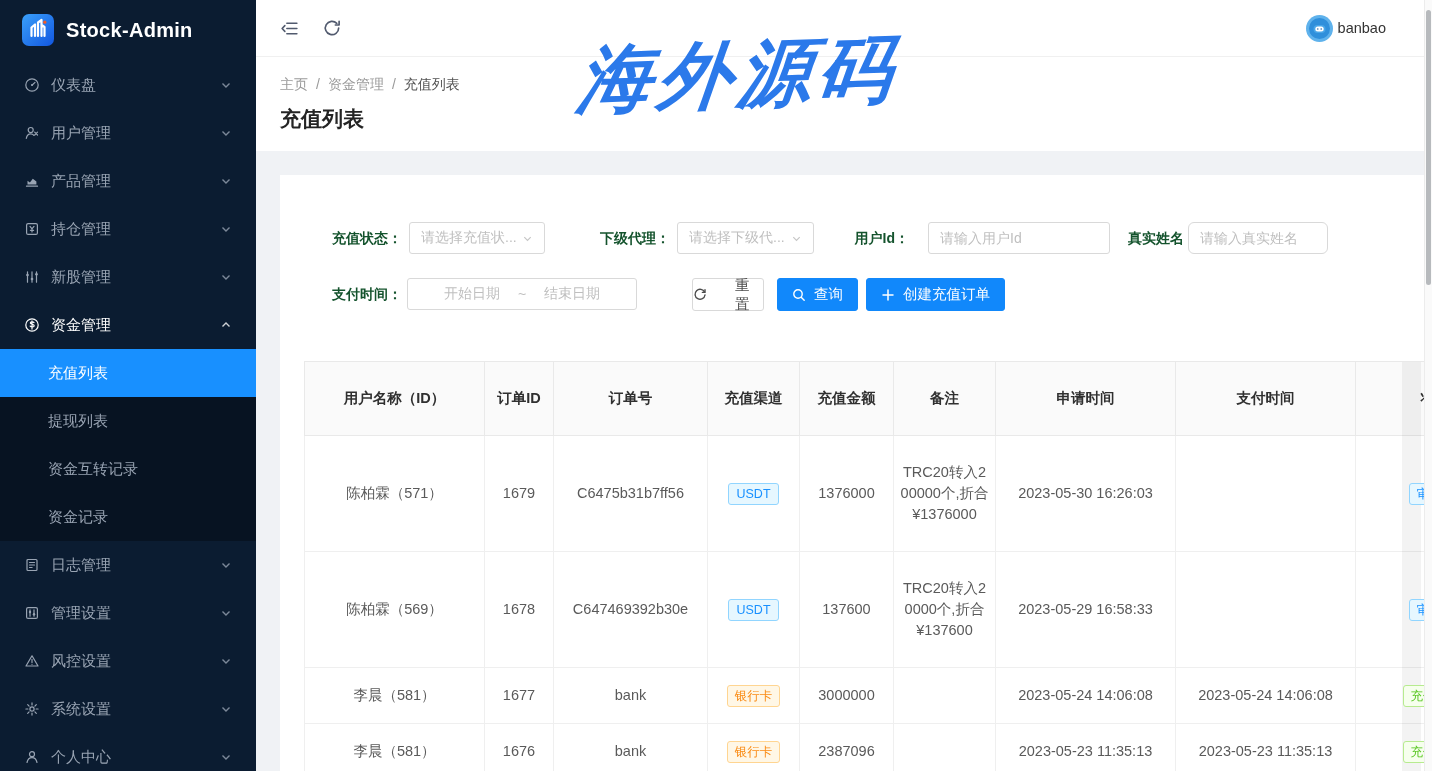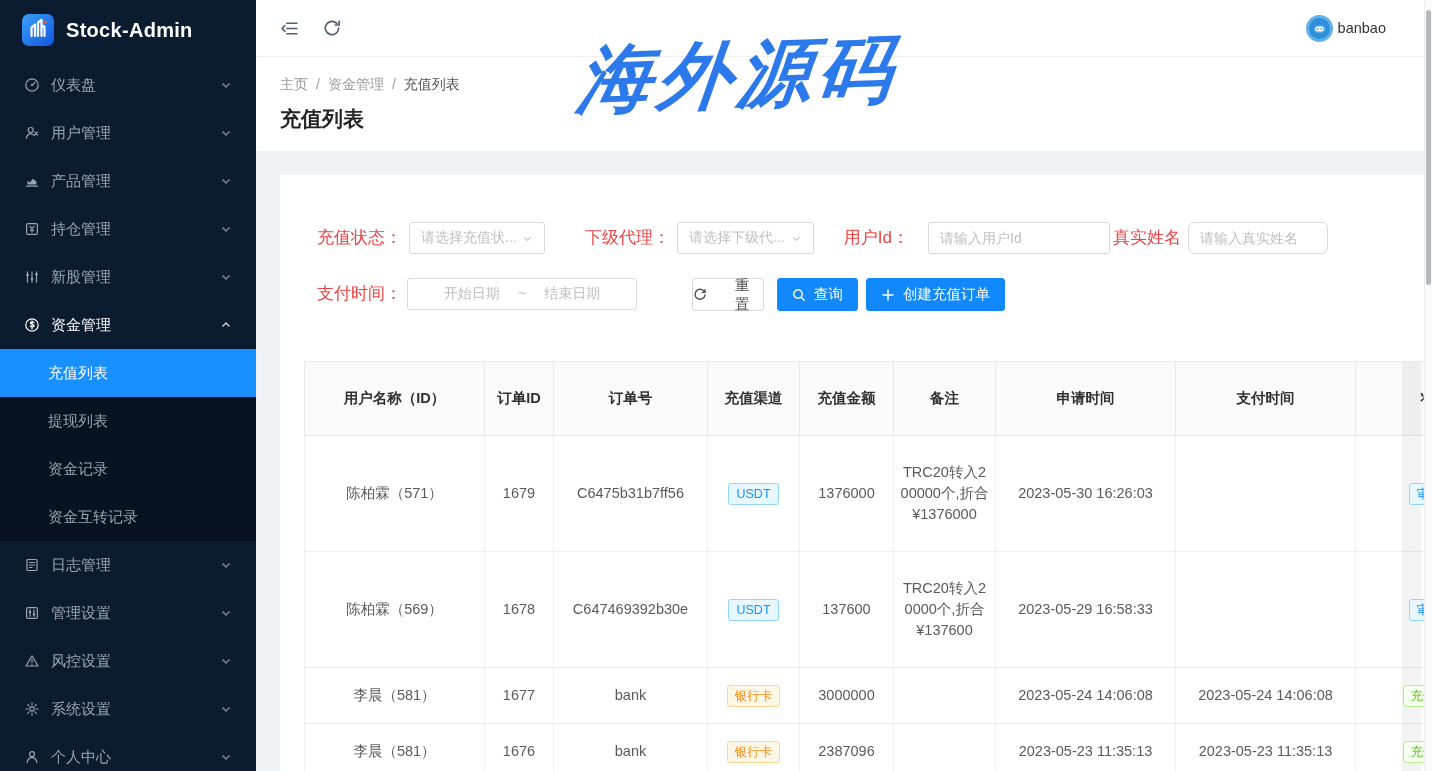--- a/index.html
+++ b/index.html
@@ -32,21 +32,21 @@
   .breadcrumb .crumb-last { color:#515151; }
   .page-title { margin-top:11px; font-size:21px; font-weight:700; color:#242424; }
 
   
   .watermark { position:absolute; left:578px; top:26px; z-index:6; pointer-events:none;
                font-family:"DejaVu Serif", serif; font-style:italic; font-weight:700;
                font-size:74px; letter-spacing:6px; color:#2b79ea; transform:rotate(-2deg) skewX(-8deg); }
 
   
   .card { position:absolute; left:280px; top:175px; width:1270px; height:650px; background:#fff; }
-  .f-label { position:absolute; height:32px; line-height:32px; font-size:17px; color:#ef4444; font-weight:400; text-align:right; }
+  .f-label { position:absolute; height:32px; line-height:32px; font-size:14px; color:#14532d; font-weight:700; text-align:right; }
   .f-box { position:absolute; height:32px; border:1px solid #d9d9d9; border-radius:3px; background:#fff;
            display:flex; align-items:center; padding:0 11px; font-size:14px; color:#bfbfbf; }
   .f-box .chev-d { margin-left:auto; color:#c6c6c6; display:flex; }
   input.f-box { color:#444; }
   input.f-box::placeholder { color:#bfbfbf; }
   .range-box { justify-content:center; gap:18px; }
   .btn { position:absolute; height:33px; border-radius:3px; display:flex; align-items:center; justify-content:center;
          gap:8px; font-size:14.5px; cursor:pointer; }
   .btn-default { background:#fff; border:1px solid #d9d9d9; color:#4a4a4a;gap:28px; }
   .btn-primary { background:#1188fb; border:1px solid #1188fb; color:#fff; }
@@ -187,24 +187,24 @@
       </div>
 
       <div class="submenu">
         <div class="sub-item active">
           <span>充值列表</span>
         </div>
         <div class="sub-item">
           <span>提现列表</span>
         </div>
         <div class="sub-item">
-          <span>资金记录</span>
+          <span>资金互转记录</span>
         </div>
         <div class="sub-item">
-          <span>资金互转记录</span>
+          <span>资金记录</span>
         </div>
       </div>
 
       <div class="menu-item">
         <span class="mi-icon">
             <svg width="16" height="16" viewBox="0 0 16 16" fill="none" stroke="currentColor" stroke-width="1.2">
               <rect x="3" y="2.5" width="10" height="11" rx="1"></rect>
               <path d="M5.5 5.5h5M5.5 8h5M5.5 10.5h2.6" stroke-linecap="round"></path>
             </svg>
           </span>
@@ -339,21 +339,21 @@
             <path d="M2.5 4.5 6 8l3.5-3.5"></path>
           </svg>
         </span>
     </div>
     <div class="f-label" style="left:545px; top:47px; width:84px;">用户Id：</div>
     <input class="f-box" style="left: 648px; top: 47px; width: 182px;" placeholder="请输入用户Id">
     <div class="f-label" style="left:824px; top:47px; width:94px;">真实姓名：</div>
     <input class="f-box" style="left: 908px; top: 47px; width: 140px; border-radius: 6px;" placeholder="请输入真实姓名">
 
     <div class="f-label" style="left:28px; top:103px; width:94px;">支付时间：</div>
-    <div class="f-box range-box" style="left:127px; top:103px; width:230px;font-family:Liberation Mono, monospace;">
+    <div class="f-box range-box" style="left:127px; top:103px; width:230px;">
       <span>开始日期</span>
       <span>~</span>
       <span>结束日期</span>
     </div>
     <div class="btn btn-default" style="left:412px; top:103px; width:72px;">
       <span>
           <svg width="14" height="14" viewBox="0 0 14 14" fill="none" stroke="currentColor" stroke-width="1.4">
             <path d="M11.6 4.2A5 5 0 1 0 12 7" stroke-linecap="round"></path>
             <path d="M12 1.8v2.6H9.4" stroke-linecap="round" stroke-linejoin="round"></path>
           </svg>

